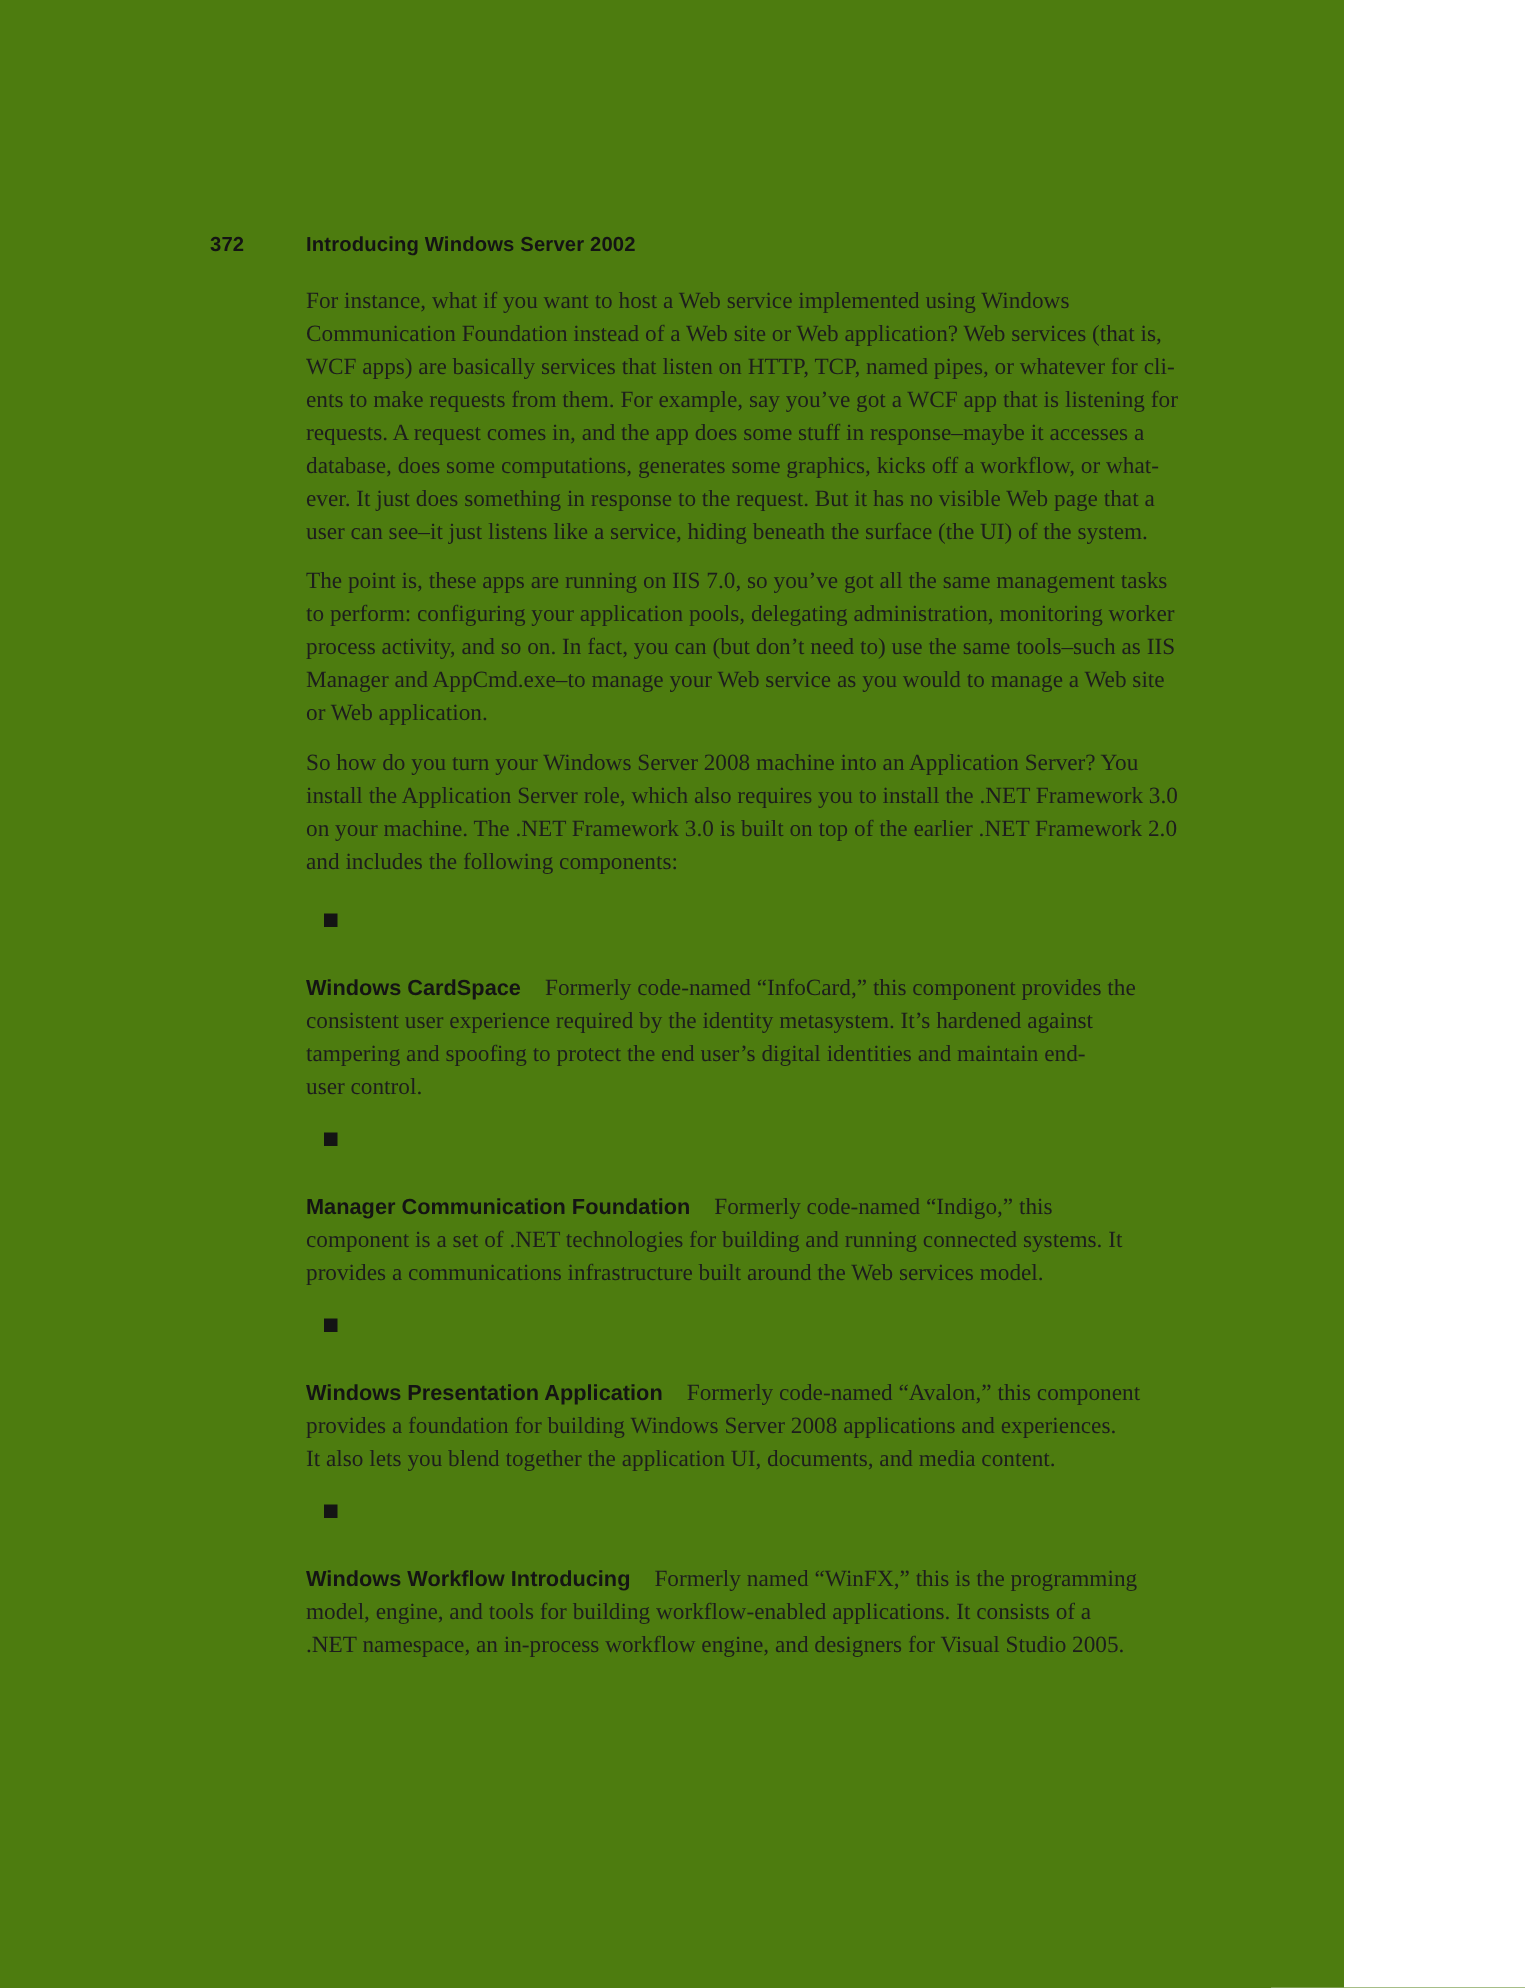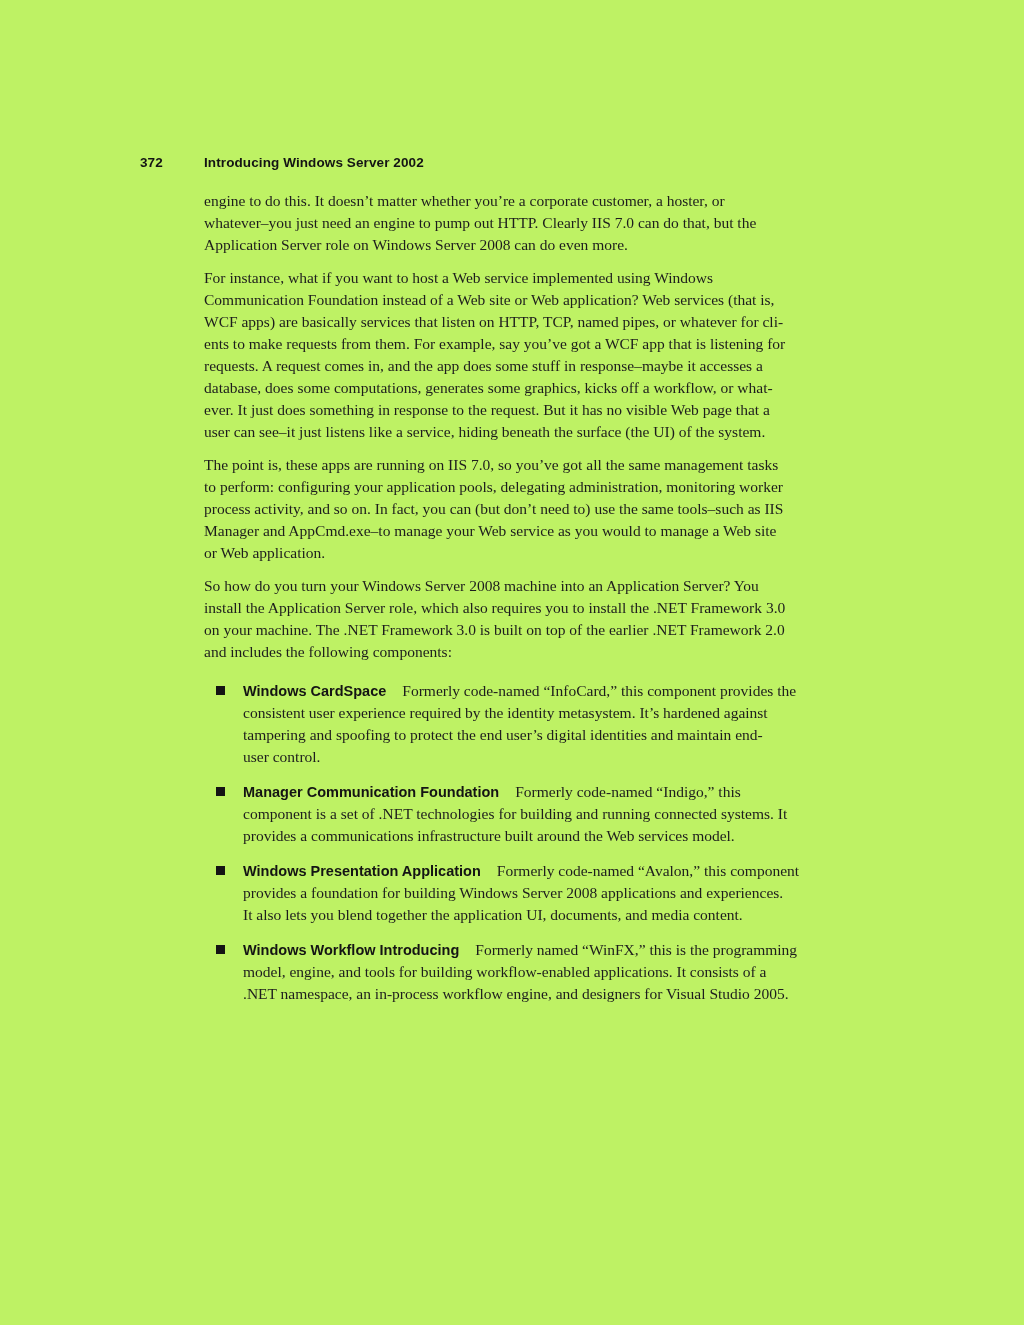--- a/index.html
+++ b/index.html
@@ -7,23 +7,23 @@
     padding: 0;
   }
   body {
     background: #ffffff;
     width: 1024px;
     height: 1325px;
     overflow: hidden;
   }
   .page {
     position: relative;
-    width: 1024px;
+    width: 896px;
     height: 1325px;
-    background: #bef264;
+    background: #4d7c0f;
     font-family: "Liberation Serif", serif;
   }
   .running-header {
     position: absolute;
     top: 155px;
     left: 140px;
     width: 740px;
     display: flex;
     align-items: baseline;
     font-family: "Liberation Sans", sans-serif;
@@ -47,20 +47,21 @@
   p.body-paragraph {
     margin: 0 0 11px 0;
     white-space: pre-line;
   }
   .bullet-list {
     margin-top: 17px;
   }
   .bullet-item {
     display: flex;
     margin-bottom: 13px;
+    flex-direction: column;
   }
   .bullet-marker {
     flex: 0 0 39px;
     padding-top: 6px;
   }
   .bullet-square {
     display: block;
     width: 9px;
     height: 9px;
     background: #141414;
@@ -86,23 +87,20 @@
 
 <div class="page">
 
   <div class="running-header">
     <span class="page-number">372</span>
     <span class="chapter-title">Introducing Windows Server 2002</span>
   </div>
 
   <div class="content">
 
-    <p class="body-paragraph">engine to do this. It doesn’t matter whether you’re a corporate customer, a hoster, or
-whatever–you just need an engine to pump out HTTP. Clearly IIS 7.0 can do that, but the
-Application Server role on Windows Server 2008 can do even more.</p>
     <p class="body-paragraph">For instance, what if you want to host a Web service implemented using Windows
 Communication Foundation instead of a Web site or Web application? Web services (that is,
 WCF apps) are basically services that listen on HTTP, TCP, named pipes, or whatever for cli-
 ents to make requests from them. For example, say you’ve got a WCF app that is listening for
 requests. A request comes in, and the app does some stuff in response–maybe it accesses a
 database, does some computations, generates some graphics, kicks off a workflow, or what-
 ever. It just does something in response to the request. But it has no visible Web page that a
 user can see–it just listens like a service, hiding beneath the surface (the UI) of the system.</p>
     <p class="body-paragraph">The point is, these apps are running on IIS 7.0, so you’ve got all the same management tasks
 to perform: configuring your application pools, delegating administration, monitoring worker

